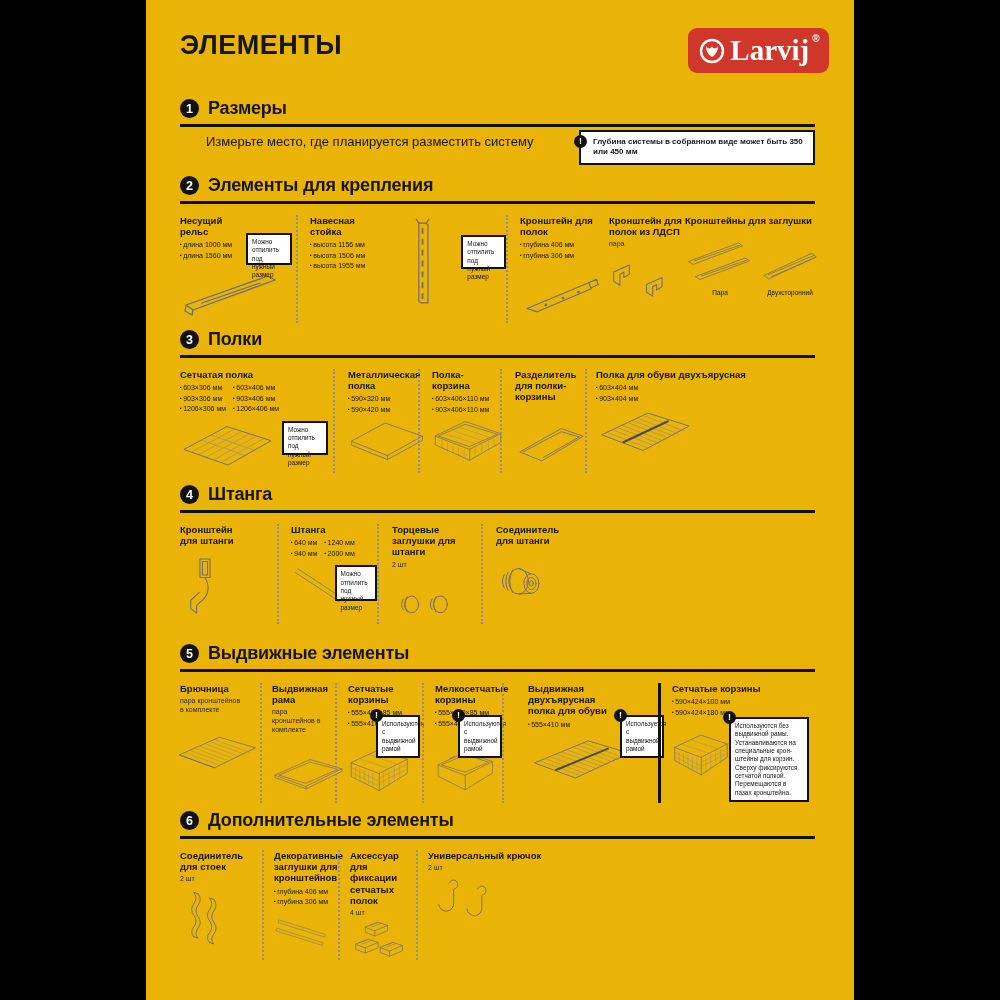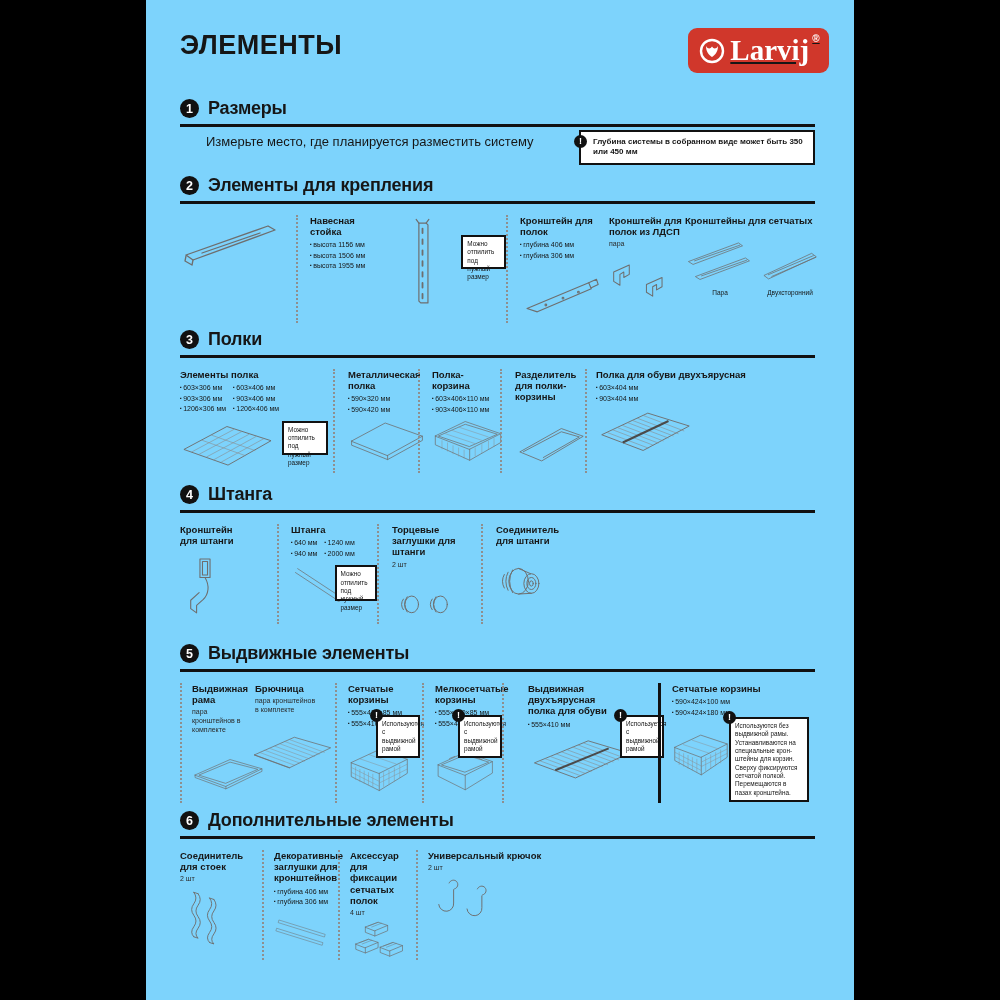--- a/index.html
+++ b/index.html
@@ -1,20 +1,20 @@
 <!DOCTYPE html>
 <html><head>
 <meta charset="utf-8">
 <style>
   html,body{margin:0;padding:0;}
   body{width:1000px;height:1000px;background:#000;font-family:"Liberation Sans",sans-serif;color:#161616;position:relative;overflow:hidden;}
-  .page{position:absolute;left:146px;top:0;width:708px;height:1000px;background:#7dd3fc;overflow:hidden;}
+  .page{position:absolute;left:146px;top:0;width:708px;height:1000px;background:#eab308;overflow:hidden;}
   .content{position:absolute;left:34px;top:0;width:635px;height:1000px;}
   .page-title{position:absolute;left:0;top:30px;font-size:27px;font-weight:bold;letter-spacing:.5px;}
-  .logo{position:absolute;left:508px;top:28px;width:141px;height:45px;border-radius:9px;display:flex;align-items:center;justify-content:center;gap:3px;background:#d0372b;text-decoration:underline;}
+  .logo{position:absolute;left:508px;top:28px;width:141px;height:45px;border-radius:9px;display:flex;align-items:center;justify-content:center;gap:3px;background:#d0372b;}
   .logo-text{color:#fff;font-family:"Liberation Serif",serif;font-weight:bold;font-size:29px;line-height:1;}
   .logo-reg{color:#fff;font-size:10px;align-self:flex-start;margin-top:5px;font-weight:bold;}
   .sec{position:absolute;left:0;width:635px;}
   .sec-head{display:flex;align-items:center;gap:9px;margin-bottom:5px;}
   .sec-num{width:19px;height:19px;border-radius:50%;background:#111;color:#fff;font-size:12.5px;font-weight:bold;display:flex;align-items:center;justify-content:center;flex:0 0 auto;}
   .sec-title{font-size:18px;font-weight:bold;letter-spacing:-.2px;white-space:nowrap;}
   .sec-rule{height:3px;background:#111;}
   .cols{display:flex;align-items:stretch;margin-top:11px;}
   .col{box-sizing:border-box;position:relative;}
   .col.dot{border-left:2px dotted #8f8f8f;}
@@ -68,20 +68,30 @@
   </div>
 
   <div class="sec" style="top:175px;">
     <div class="sec-head">
       <div class="sec-num">2</div>
       <div class="sec-title">Элементы для крепления</div>
     </div>
     <div class="sec-rule"></div>
     <div class="cols" style="height:108px;">
       <div class="col" style="width:116px;">
+        <div class="row">
+          <div style="width:66px;">
+            <div class="it-title">Несущий рельс</div>
+            <div class="sz">длина 1000 мм</div>
+            <div class="sz">длина 1560 мм</div>
+          </div>
+          <div class="notebox" style="width:46px;margin-top:18px;height:32px;">
+            <span>Можно отпилить под нужный размер</span>
+          </div>
+        </div>
         <svg class="ill" width="110" height="52" viewBox="0 0 110 52" style="margin-top:2px;">
           <g class="ink">
                 <path d="M6 38 L88 9 l7 4 L13 43 Z"></path>
                 <path d="M13 43 l-1 5 -7 -4 1 -5"></path>
                 <line x1="22" y1="36" x2="80" y2="16"></line>
               </g>
         </svg>
       </div>
       <div class="col dot" style="width:210px;padding-left:12px;">
         <div class="row" style="gap:24px;">
@@ -121,21 +131,21 @@
         <div class="it-title">Кронштейн для полок из ЛДСП</div>
         <div class="sub">пара</div>
         <svg class="ill" width="78" height="52" viewBox="0 0 100 66" style="margin-top:4px;">
           <g class="ink">
                 <path d="M6 24 l20 -9 v12 l-7 4 v-7 l-5 3 v14 l-8 -5 Z"></path>
           <path d="M48 40 l20 -9 v12 l-7 4 v-7 l-5 3 v12 l-8 -5 Z"></path>
               </g>
         </svg>
       </div>
       <div class="col" style="width:130px;">
-        <div class="it-title" style="white-space:nowrap;">Кронштейны для сетчатых</div>
+        <div class="it-title" style="white-space:nowrap;">Кронштейны для заглушки</div>
         <div class="row" style="gap:4px;margin-top:10px;">
           <div>
             <svg class="ill" width="70" height="52" viewBox="0 0 120 90">
               <g class="ink">
                     <path d="M6 44 L92 12 l7 5 L14 49 Z"></path>
                     <line x1="16" y1="43" x2="94" y2="16"></line>
               <path d="M18 70 L104 38 l7 5 L26 75 Z"></path>
                     <line x1="28" y1="69" x2="106" y2="42"></line>
                   </g>
             </svg>
@@ -157,21 +167,21 @@
   </div>
 
   <div class="sec" style="top:329px;">
     <div class="sec-head">
       <div class="sec-num">3</div>
       <div class="sec-title">Полки</div>
     </div>
     <div class="sec-rule"></div>
     <div class="cols" style="height:104px;">
       <div class="col" style="width:153px;">
-        <div class="it-title">Элементы полка</div>
+        <div class="it-title">Сетчатая полка</div>
         <div class="sizes-cols">
           <div>
             <div class="sz">603×306 мм</div>
             <div class="sz">903×306 мм</div>
             <div class="sz">1206×306 мм</div>
           </div>
           <div>
             <div class="sz">603×406 мм</div>
             <div class="sz">903×406 мм</div>
             <div class="sz">1206×406 мм</div>
@@ -339,48 +349,48 @@
     </div>
   </div>
 
   <div class="sec" style="top:643px;">
     <div class="sec-head">
       <div class="sec-num">5</div>
       <div class="sec-title">Выдвижные элементы</div>
     </div>
     <div class="sec-rule"></div>
     <div class="cols" style="height:120px;width:652px;">
-      <div class="col dot" style="width:75px;padding-left:10px;">
-        <div class="it-title">Выдвижная рама</div>
-        <div class="sub" style="width:60px;">пара кронштейнов в комплекте</div>
-        <svg class="ill" width="72" height="46" viewBox="0 0 140 80" style="margin-top:18px;">
-          <g class="ink">
-                <path d="M6 38 L74 8 L136 26 L66 60 Z"></path>
-                <path d="M14 38 L74 13 L128 27 L66 54 Z"></path>
-                <path d="M6 38 l0 5 L66 65 l0 -5 M136 26 l0 5 L66 65"></path>
-              </g>
-        </svg>
-      </div>
       <div class="col" style="width:80px;">
         <div class="it-title">Брючница</div>
         <div class="sub" style="width:64px;">пара кронштейнов в комплекте</div>
         <svg class="ill" width="82" height="50" viewBox="0 0 140 80" style="margin-top:16px;margin-left:-4px;">
           <g class="ink">
                 <path d="M6 38 L74 8 L136 26 L66 60 Z"></path>
               </g>
           <g class="ink-thin">
                 <line x1="15" y1="34" x2="75" y2="56"></line>
                 <line x1="23" y1="30" x2="83" y2="52"></line>
                 <line x1="32" y1="27" x2="92" y2="49"></line>
                 <line x1="40" y1="23" x2="100" y2="45"></line>
                 <line x1="49" y1="19" x2="109" y2="41"></line>
                 <line x1="57" y1="15" x2="117" y2="37"></line>
                 <line x1="66" y1="12" x2="126" y2="34"></line>
               </g>
           <path d="M6 38 L66 60" class="ink" stroke-width="2.4"></path>
+        </svg>
+      </div>
+      <div class="col dot" style="width:75px;padding-left:10px;">
+        <div class="it-title">Выдвижная рама</div>
+        <div class="sub" style="width:60px;">пара кронштейнов в комплекте</div>
+        <svg class="ill" width="72" height="46" viewBox="0 0 140 80" style="margin-top:18px;">
+          <g class="ink">
+                <path d="M6 38 L74 8 L136 26 L66 60 Z"></path>
+                <path d="M14 38 L74 13 L128 27 L66 54 Z"></path>
+                <path d="M6 38 l0 5 L66 65 l0 -5 M136 26 l0 5 L66 65"></path>
+              </g>
         </svg>
       </div>
       <div class="col dot" style="width:87px;padding-left:11px;">
         <div class="it-title">Сетчатые корзины</div>
         <div class="sz">555×410×85 мм</div>
         <div class="sz">555×410×185 мм</div>
         <div class="notebox" style="position:absolute;right:2px;top:32px;width:44px;">
           <span class="excl" style="left:-8px;top:-8px;"></span>
           <span>Используются с выдвижной рамой</span>
         </div>

